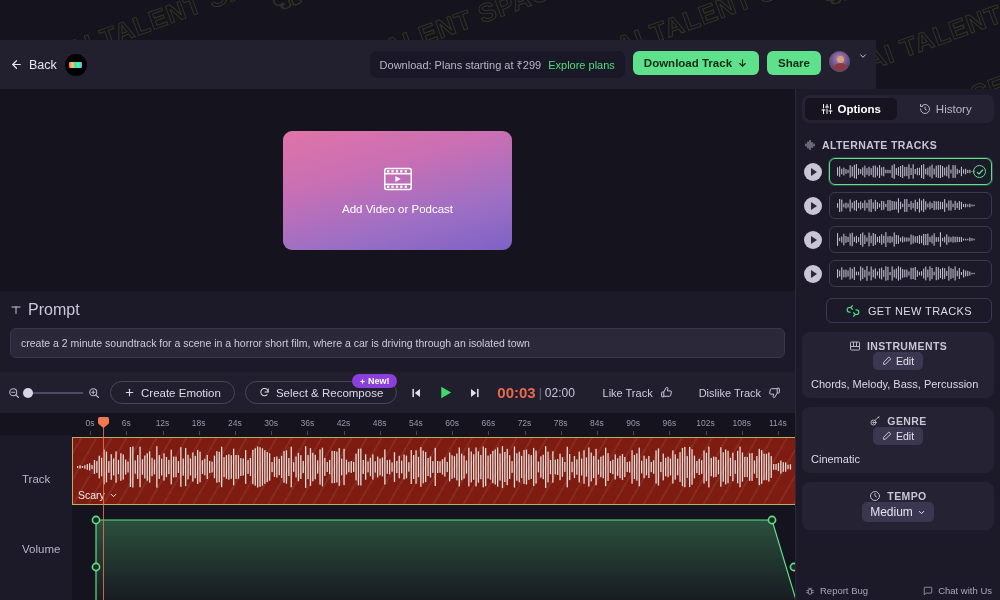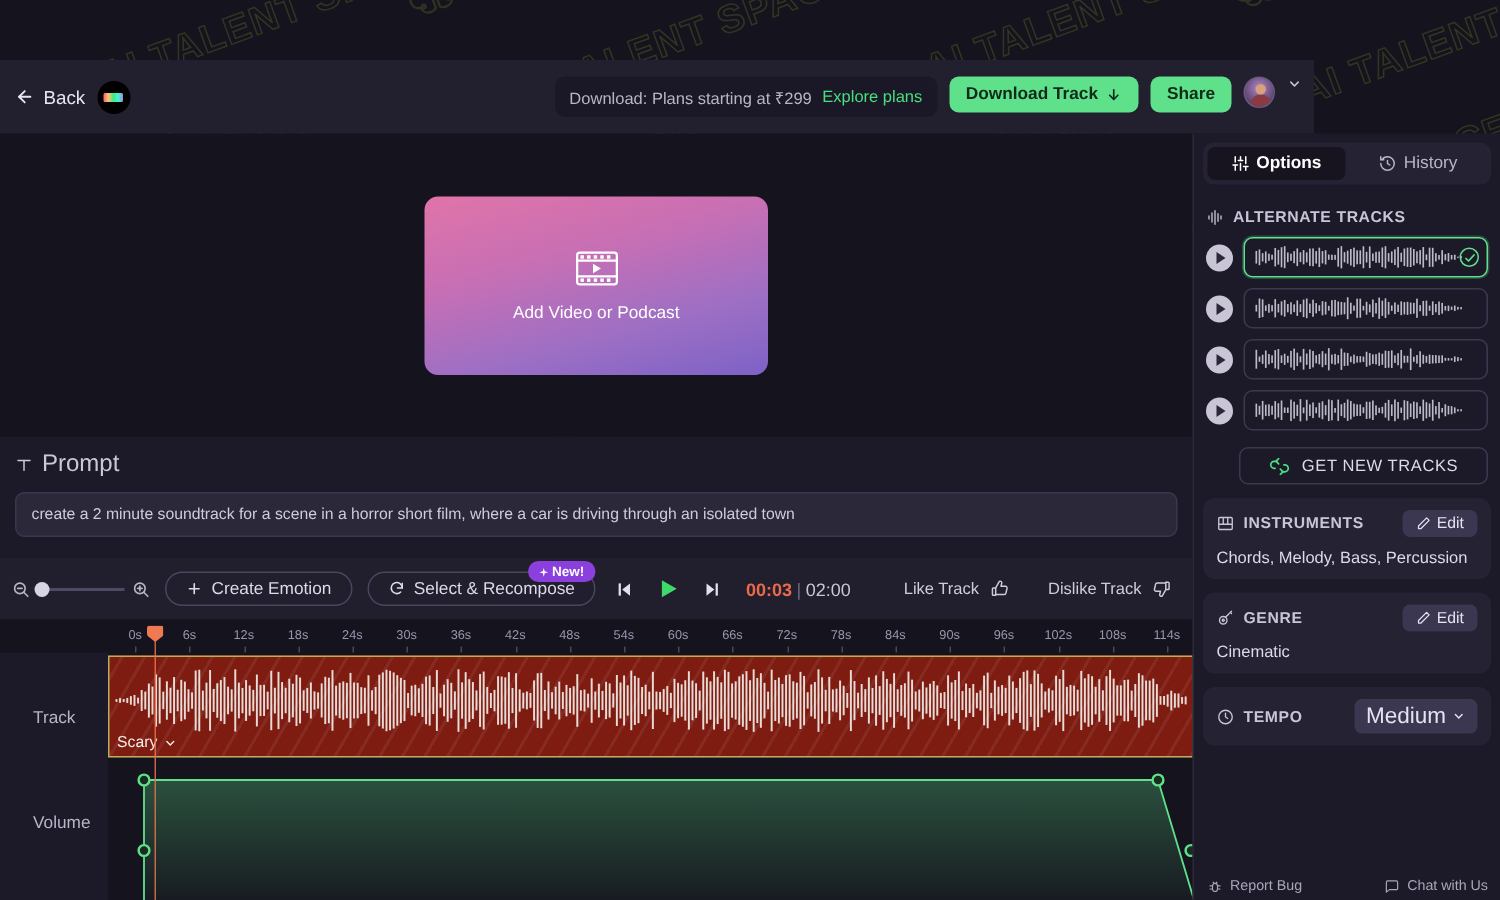--- a/index.html
+++ b/index.html
@@ -205,21 +205,21 @@
     border-radius: 9px;
     padding: 2px 7px;
     z-index: 8;
     display: flex; align-items: center; gap: 2px;
   }
   .transport {
     display: flex; align-items: center; gap: 13px;
     margin-left: 12px;
   }
   .t-btn { cursor: pointer; display: flex; align-items: center; }
-  .time-cur { color: #e86a4a; font-size: 12px; font-weight: 600; }
+  .time-cur { color: #e86a4a; font-size: 15px; font-weight: 600; }
   .time-sep { color: #6f6a85; font-size: 12px; margin: 0 3px; }
   .time-tot { color: #c9c5d8; font-size: 12px; }
   .rate-group {
     display: flex; align-items: center; gap: 26px;
     margin-left: auto; margin-right: 14px;
   }
   .rate-item {
     display: flex; align-items: center; gap: 7px;
     color: #cfcbdd; font-size: 11px;
     cursor: pointer;
@@ -381,21 +381,21 @@
     color: #dedae9; font-size: 11px; letter-spacing: .4px;
     cursor: pointer;
   }
   .card {
     margin: 9px 6px 0 6px;
     background: #252234;
     border-radius: 8px;
     padding: 8px 9px;
   }
   .card-head {
-    display: flex; align-items: center; justify-content: space-between;
+    display: flex; align-items: center; justify-content: space-between; flex-direction: column;
   }
   .card-title {
     display: flex; align-items: center; gap: 6px;
     color: #c9c5d8; font-size: 10.5px; font-weight: 700; letter-spacing: .4px;
   }
   .edit-btn {
     background: #3b3750;
     border-radius: 5px;
     padding: 3px 9px;
     color: #e6e2f2; font-size: 10.5px;
@@ -403,21 +403,21 @@
     cursor: pointer;
   }
   .card-val {
     margin-top: 8px;
     color: #ddd9ea; font-size: 11px;
   }
   .dd-btn {
     background: #3b3750;
     border-radius: 5px;
     padding: 3px 8px;
-    color: #e6e2f2; font-size: 15px;
+    color: #e6e2f2; font-size: 12px;
     display: flex; align-items: center; gap: 4px;
     cursor: pointer;
   }
   .panel-foot {
     position: absolute; bottom: 4px; left: 0;
     width: 205px;
     display: flex; justify-content: space-between;
     padding: 0 9px;
   }
   .foot-item {

